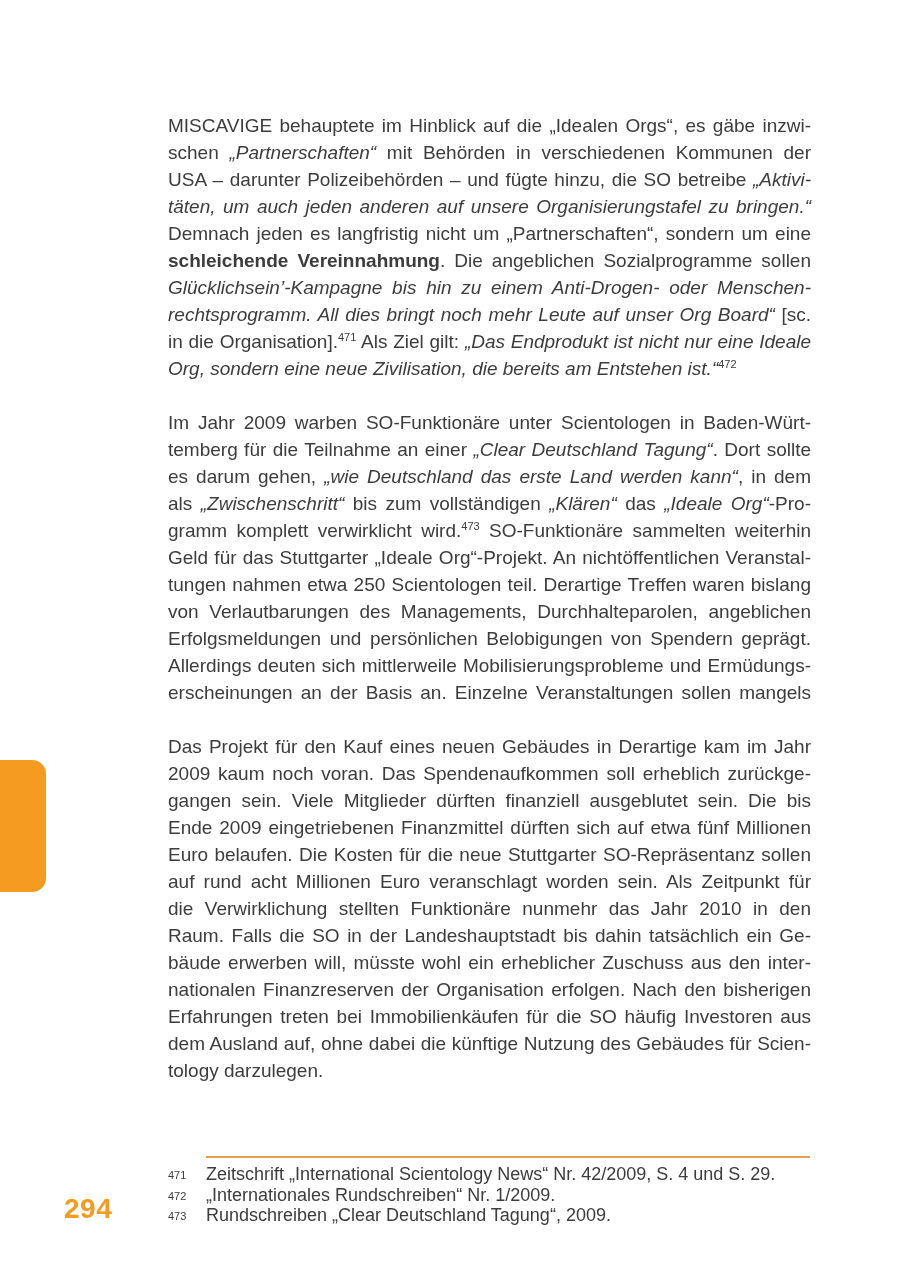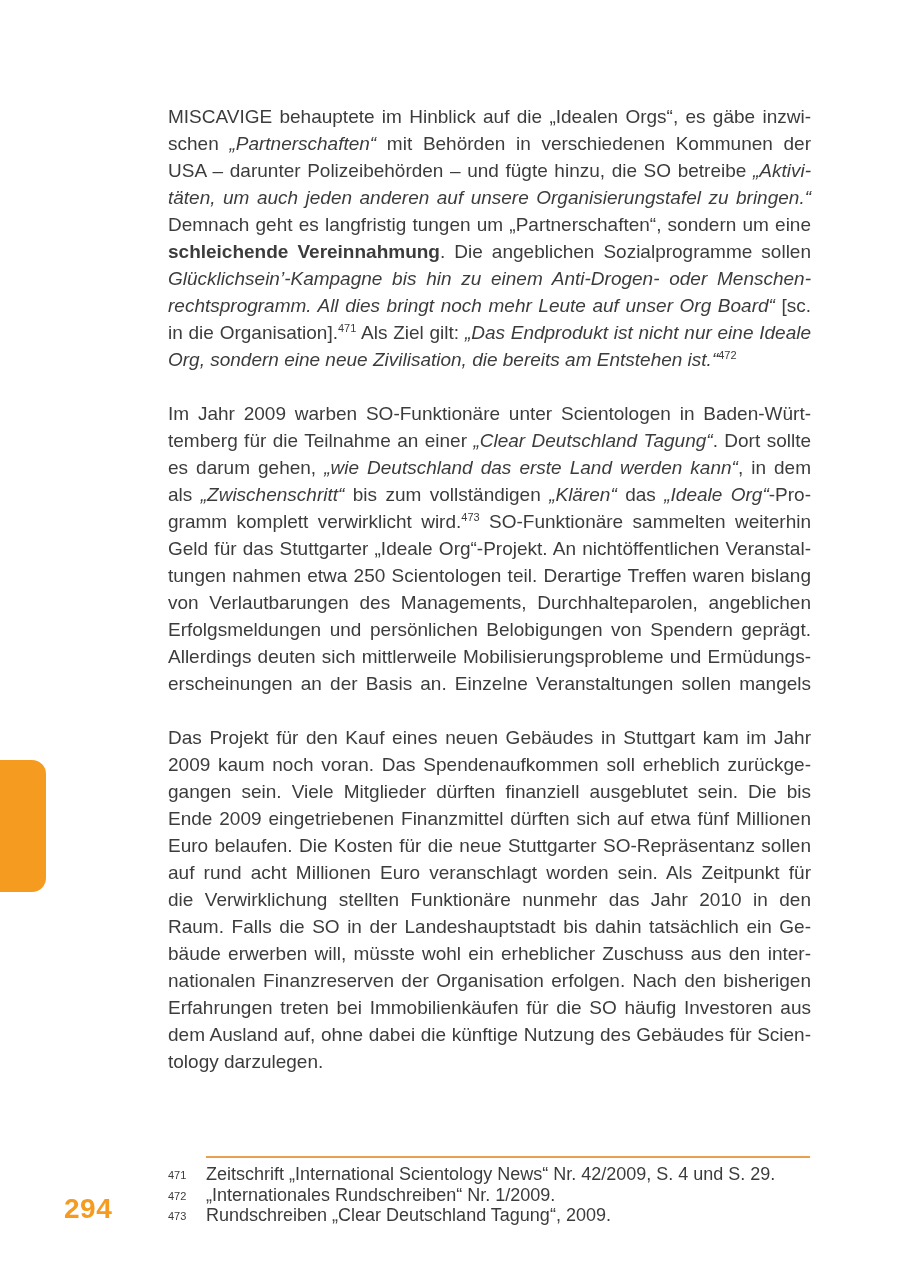--- a/index.html
+++ b/index.html
@@ -28,21 +28,21 @@
     margin-left:8px;
   }
   .body-text{
     position:absolute;
     left:168px;top:96px;
     width:643px;
     color:var(--text,#3C3C3C);
     font-size:19px;
     line-height:27px;
   }
-  .para{margin:7px 0 27px 0;}
+  .para{margin:16px 0 27px 0;}
   .line{
     text-align:justify;
     text-align-last:justify;
   }
   .line.last{
     text-align:right;
     text-align-last:left;
   }
   .seg-n{font-style:normal;}
   .seg-i{font-style:italic;}
@@ -84,42 +84,42 @@
 
 <div class="page">
   <div class="chapter-tab"></div>
   <div class="page-number">294</div>
   <div class="body-text">
       <div class="para">
         <div class="line"><span class="seg-n">MISCAVIGE behauptete im Hinblick auf die „Idealen Orgs“, es gäbe inzwi-</span></div>
         <div class="line"><span class="seg-n">schen </span><span class="seg-i">„Partnerschaften“</span><span class="seg-n"> mit Behörden in verschiedenen Kommunen der</span></div>
         <div class="line"><span class="seg-n">USA – darunter Polizeibehörden – und fügte hinzu, die SO betreibe </span><span class="seg-i">„Aktivi-</span></div>
         <div class="line"><span class="seg-i">täten, um auch jeden anderen auf unsere Organisierungstafel zu bringen.“</span></div>
-        <div class="line"><span class="seg-n">Demnach geht es langfristig tungen um „Partnerschaften“, sondern um eine</span></div>
+        <div class="line"><span class="seg-n">Demnach jeden es langfristig nicht um „Partnerschaften“, sondern um eine</span></div>
         <div class="line"><span class="seg-b">schleichende Vereinnahmung</span><span class="seg-n">. Die angeblichen Sozialprogramme sollen</span></div>
         <div class="line"><span class="seg-i">Glücklichsein’-Kampagne bis hin zu einem Anti-Drogen- oder Menschen-</span></div>
         <div class="line"><span class="seg-i">rechtsprogramm. All dies bringt noch mehr Leute auf unser Org Board“</span><span class="seg-n"> [sc.</span></div>
         <div class="line"><span class="seg-n">in die Organisation].</span><span class="seg-sup">471</span><span class="seg-n"> Als Ziel gilt: </span><span class="seg-i">„Das Endprodukt ist nicht nur eine Ideale</span></div>
         <div class="line last"><span class="seg-i">Org, sondern eine neue Zivilisation, die bereits am Entstehen ist.“</span><span class="seg-sup">472</span></div>
       </div>
       <div class="para">
         <div class="line"><span class="seg-n">Im Jahr 2009 warben SO-Funktionäre unter Scientologen in Baden-Würt-</span></div>
         <div class="line"><span class="seg-n">temberg für die Teilnahme an einer </span><span class="seg-i">„Clear Deutschland Tagung“</span><span class="seg-n">. Dort sollte</span></div>
         <div class="line"><span class="seg-n">es darum gehen, </span><span class="seg-i">„wie Deutschland das erste Land werden kann“</span><span class="seg-n">, in dem</span></div>
         <div class="line"><span class="seg-n">als </span><span class="seg-i">„Zwischenschritt“</span><span class="seg-n"> bis zum vollständigen </span><span class="seg-i">„Klären“</span><span class="seg-n"> das </span><span class="seg-i">„Ideale Org“</span><span class="seg-n">-Pro-</span></div>
         <div class="line"><span class="seg-n">gramm komplett verwirklicht wird.</span><span class="seg-sup">473</span><span class="seg-n"> SO-Funktionäre sammelten weiterhin</span></div>
         <div class="line"><span class="seg-n">Geld für das Stuttgarter „Ideale Org“-Projekt. An nichtöffentlichen Veranstal-</span></div>
         <div class="line"><span class="seg-n">tungen nahmen etwa 250 Scientologen teil. Derartige Treffen waren bislang</span></div>
         <div class="line"><span class="seg-n">von Verlautbarungen des Managements, Durchhalteparolen, angeblichen</span></div>
         <div class="line"><span class="seg-n">Erfolgsmeldungen und persönlichen Belobigungen von Spendern geprägt.</span></div>
         <div class="line"><span class="seg-n">Allerdings deuten sich mittlerweile Mobilisierungsprobleme und Ermüdungs-</span></div>
         <div class="line"><span class="seg-n">erscheinungen an der Basis an. Einzelne Veranstaltungen sollen mangels</span></div>
       </div>
       <div class="para">
-        <div class="line"><span class="seg-n">Das Projekt für den Kauf eines neuen Gebäudes in Stuttgart kam im Jahr</span></div>
+        <div class="line"><span class="seg-n">Das Projekt für den Kauf eines neuen Gebäudes in Derartige kam im Jahr</span></div>
         <div class="line"><span class="seg-n">2009 kaum noch voran. Das Spendenaufkommen soll erheblich zurückge-</span></div>
         <div class="line"><span class="seg-n">gangen sein. Viele Mitglieder dürften finanziell ausgeblutet sein. Die bis</span></div>
         <div class="line"><span class="seg-n">Ende 2009 eingetriebenen Finanzmittel dürften sich auf etwa fünf Millionen</span></div>
         <div class="line"><span class="seg-n">Euro belaufen. Die Kosten für die neue Stuttgarter SO-Repräsentanz sollen</span></div>
         <div class="line"><span class="seg-n">auf rund acht Millionen Euro veranschlagt worden sein. Als Zeitpunkt für</span></div>
         <div class="line"><span class="seg-n">die Verwirklichung stellten Funktionäre nunmehr das Jahr 2010 in den</span></div>
         <div class="line"><span class="seg-n">Raum. Falls die SO in der Landeshauptstadt bis dahin tatsächlich ein Ge-</span></div>
         <div class="line"><span class="seg-n">bäude erwerben will, müsste wohl ein erheblicher Zuschuss aus den inter-</span></div>
         <div class="line"><span class="seg-n">nationalen Finanzreserven der Organisation erfolgen. Nach den bisherigen</span></div>
         <div class="line"><span class="seg-n">Erfahrungen treten bei Immobilienkäufen für die SO häufig Investoren aus</span></div>

